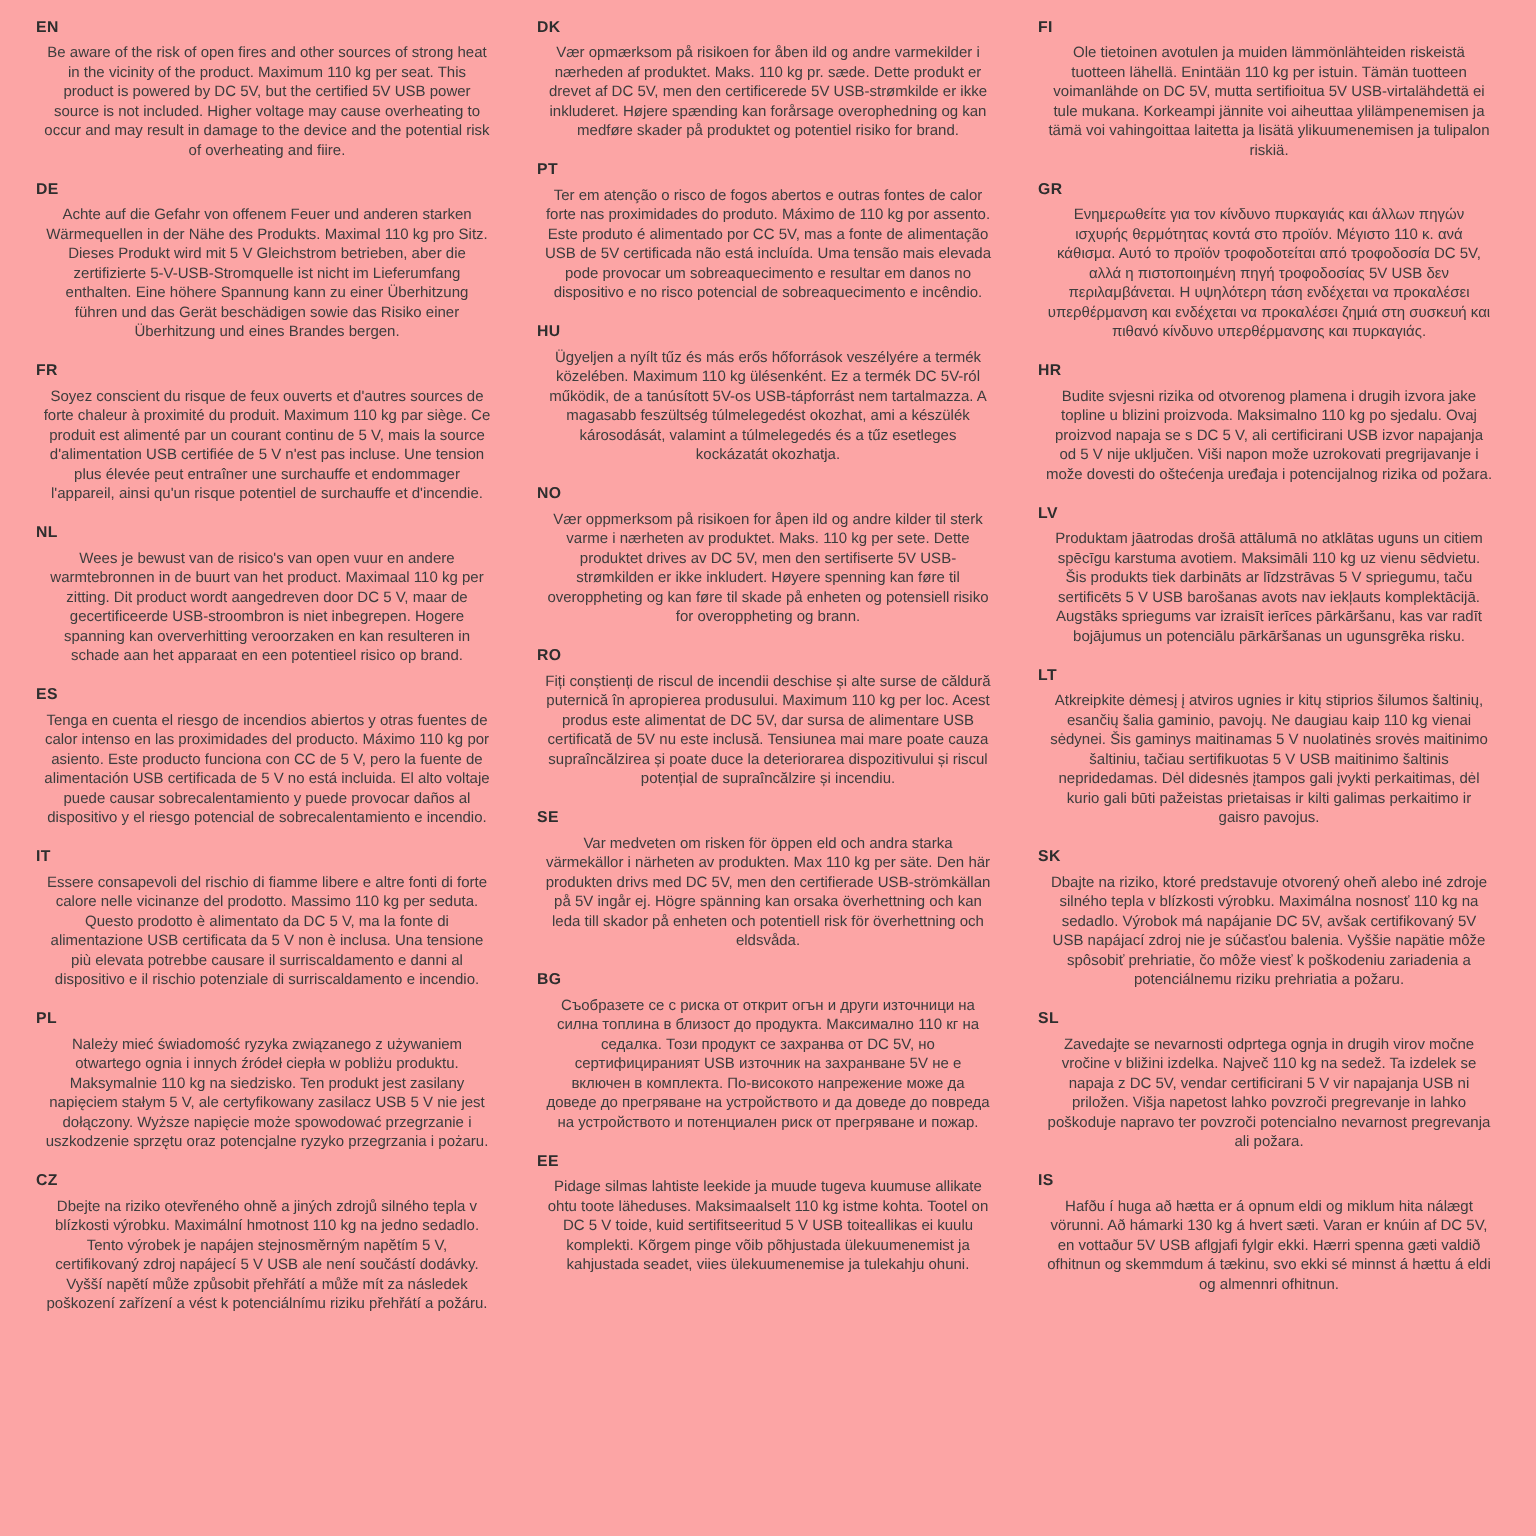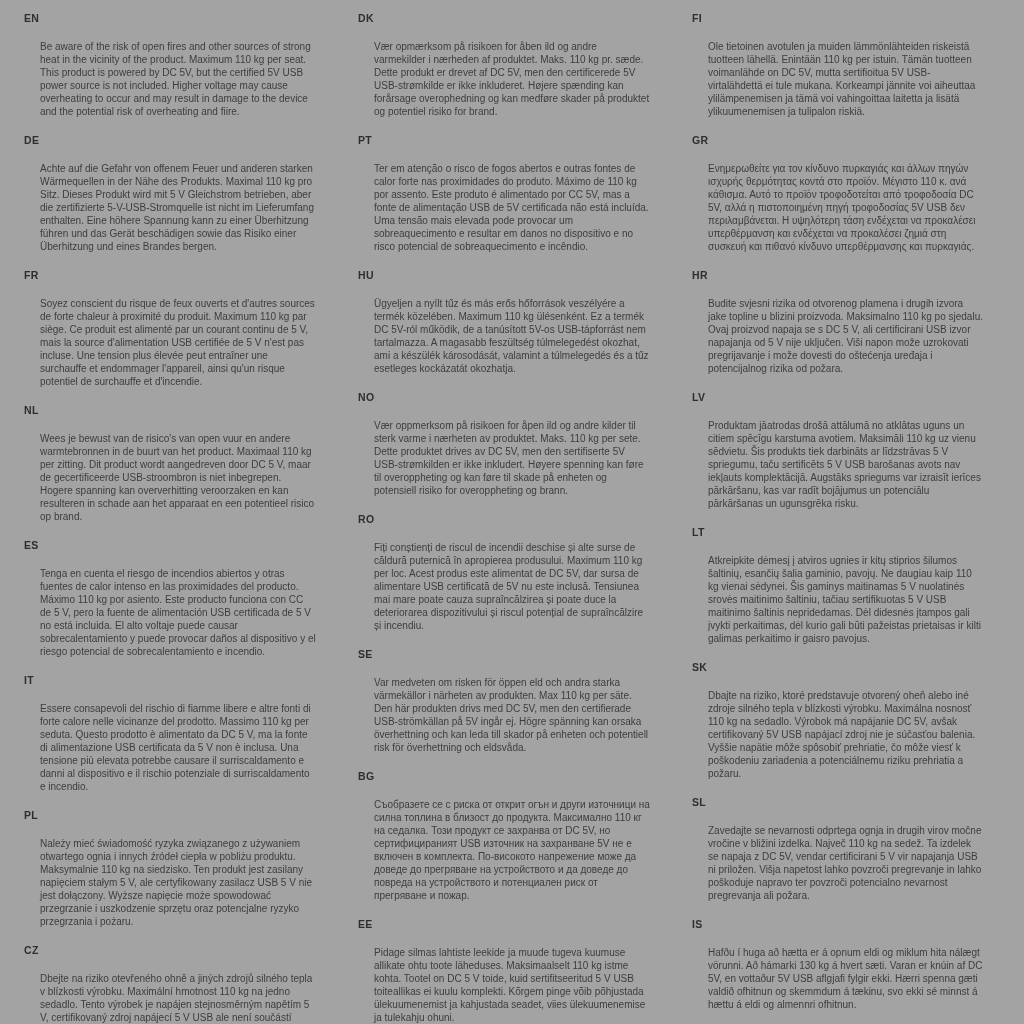--- a/index.html
+++ b/index.html
@@ -5,21 +5,21 @@
   html, body {
     margin: 0;
     padding: 0;
     background: #ffffff;
   }
   .page {
     width: 1024px;
     height: 1024px;
     box-sizing: border-box;
     padding: 12px 24px 10px 24px;
-    background: #a3a3a3;
+    background: #fca5a5;
     font-family: "Liberation Sans", sans-serif;
     color: #3d3d3d;
     overflow: hidden;
     display: flex;
     gap: 26px;
   }
   .col {
     width: 308px;
     flex: 0 0 308px;
   }
@@ -27,25 +27,25 @@
     margin-bottom: 13px;
   }
   .code {
     font-weight: bold;
     font-size: 10.5px;
     color: #2e2e2e;
     margin-bottom: 2px;
     letter-spacing: 0.3px;
   }
   .body-text {
-    margin: 16px;
+    margin: 5px;
     font-size: 10px;
     line-height: 13px;
     color: #3d3d3d;
-    text-align: left;
+    text-align: center;
   }
 </style>
 </head>
 <body>
 
 <div class="page">
   <div class="col">
       <div class="section">
         <div class="code">EN</div>
         <p class="body-text">Be aware of the risk of open fires and other sources of strong heat in the vicinity of the product. Maximum 110 kg per seat. This product is powered by DC 5V, but the certified 5V USB power source is not included. Higher voltage may cause overheating to occur and may result in damage to the device and the potential risk of overheating and fiire.</p>

